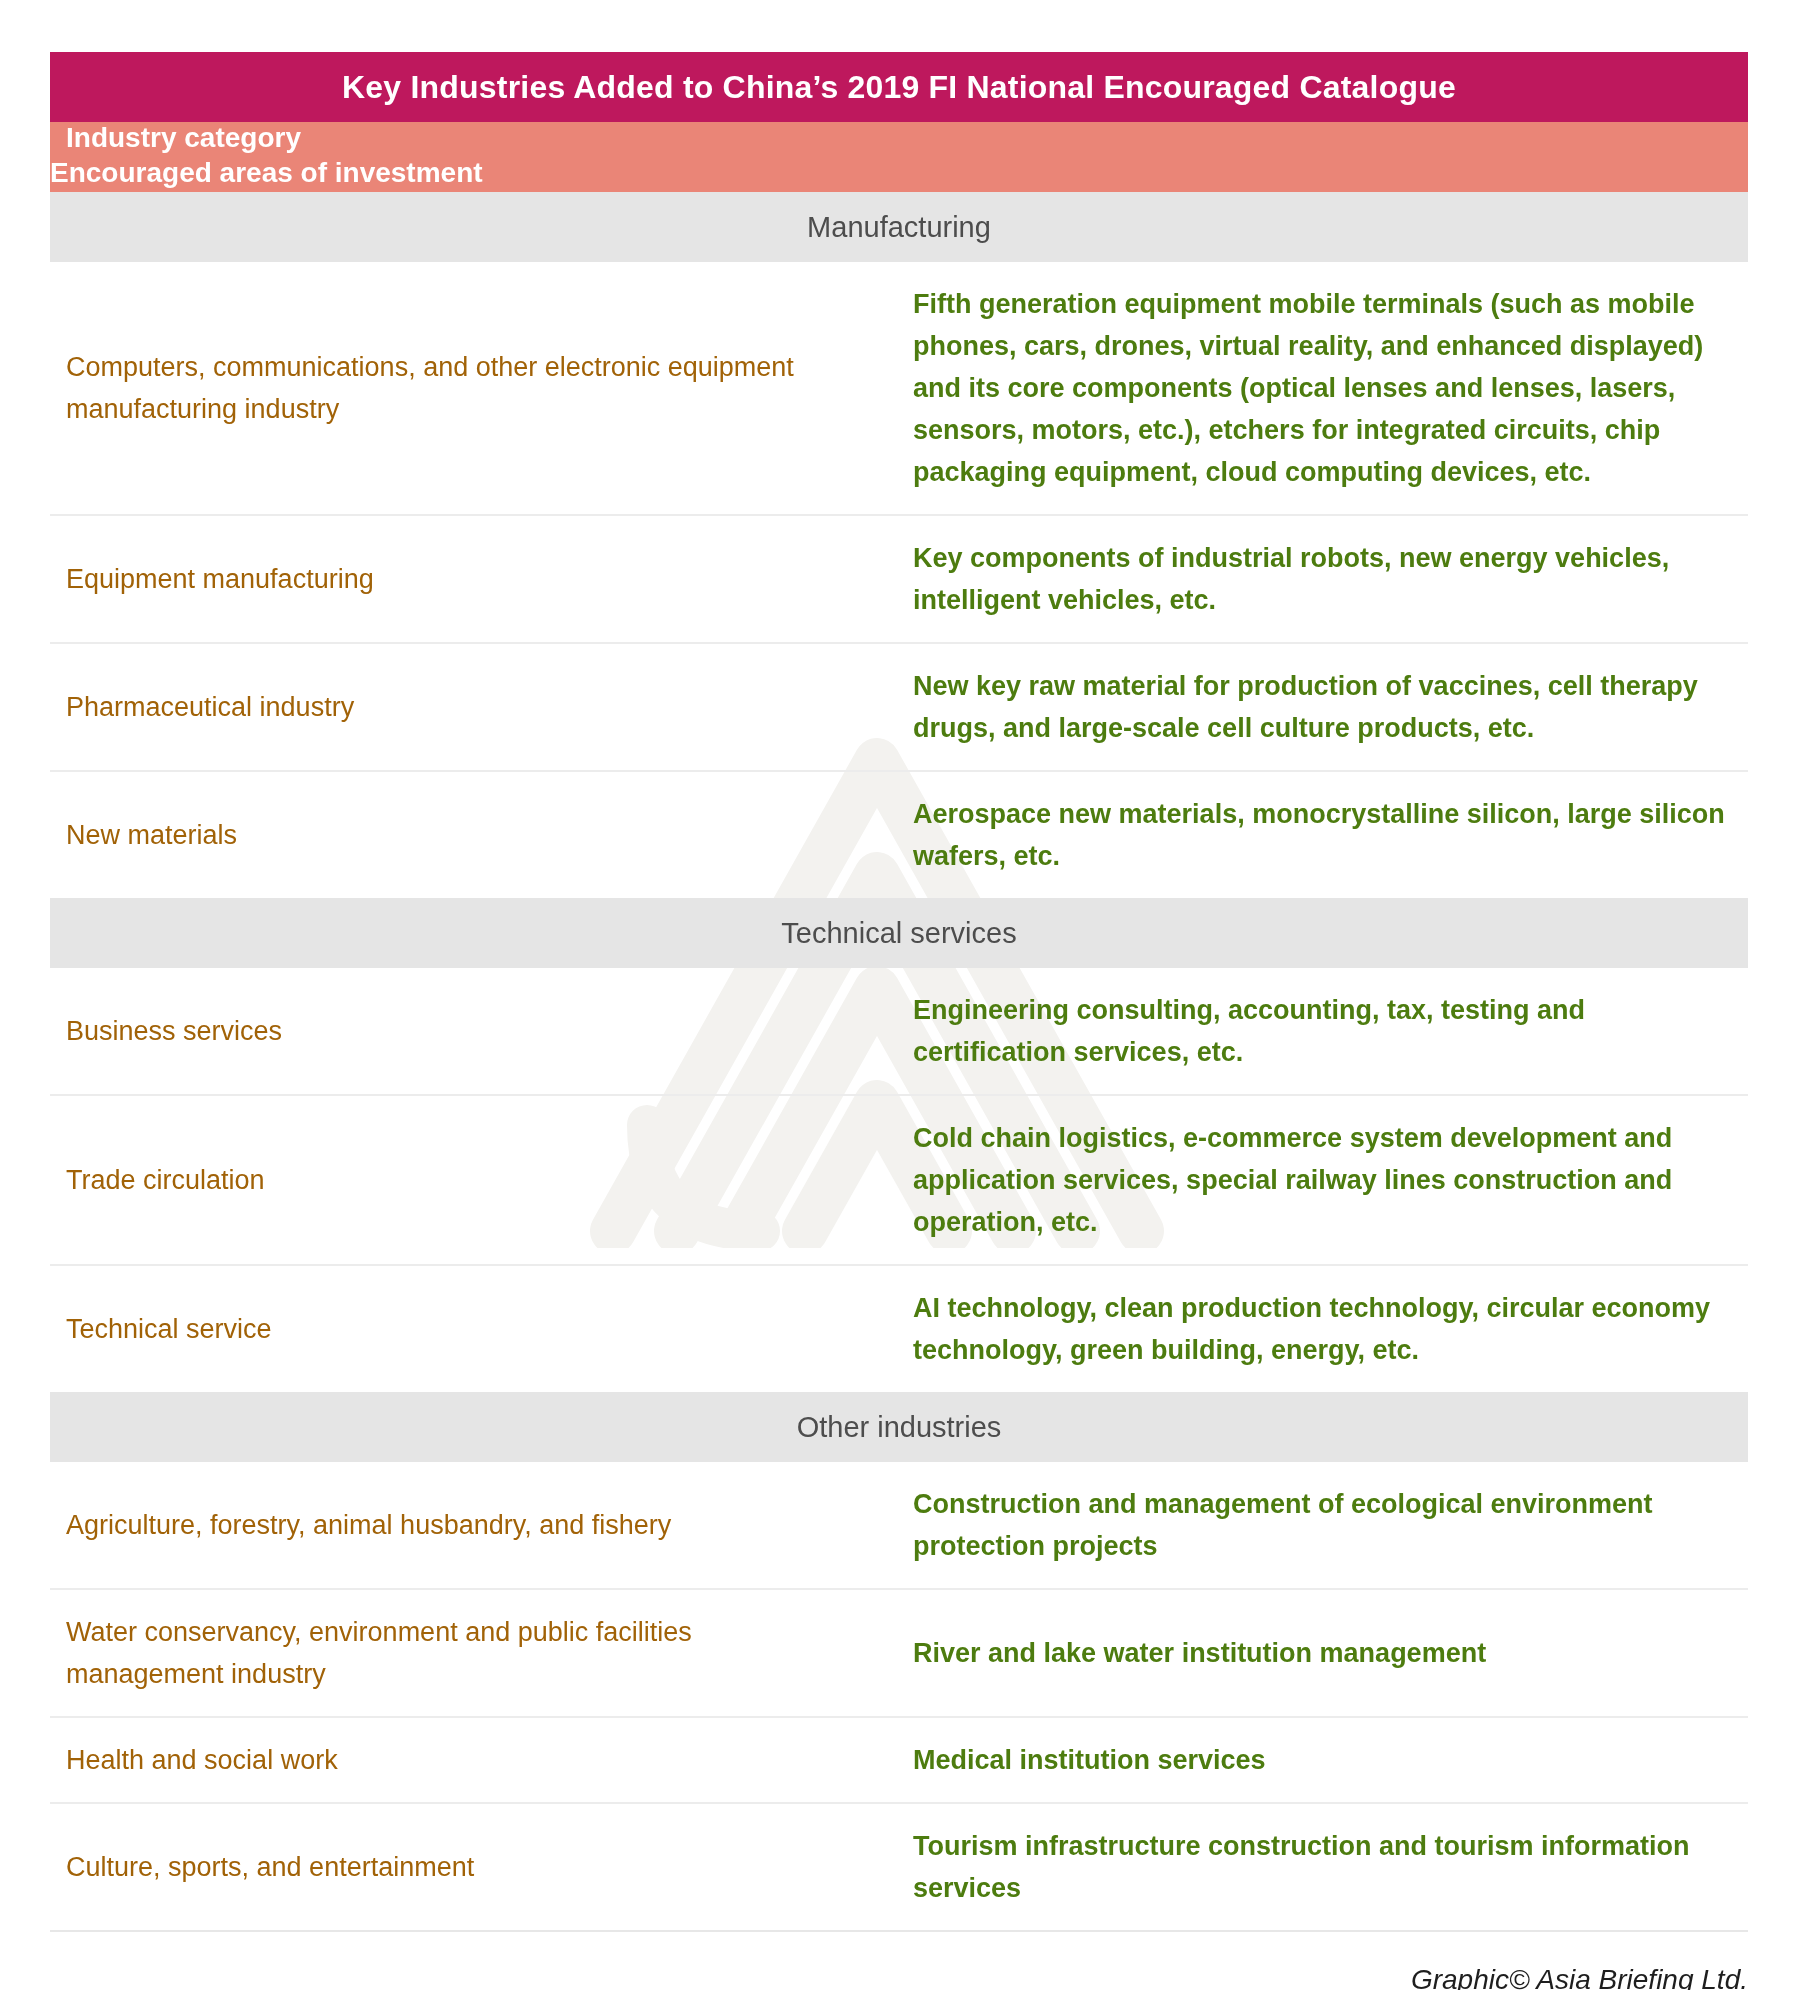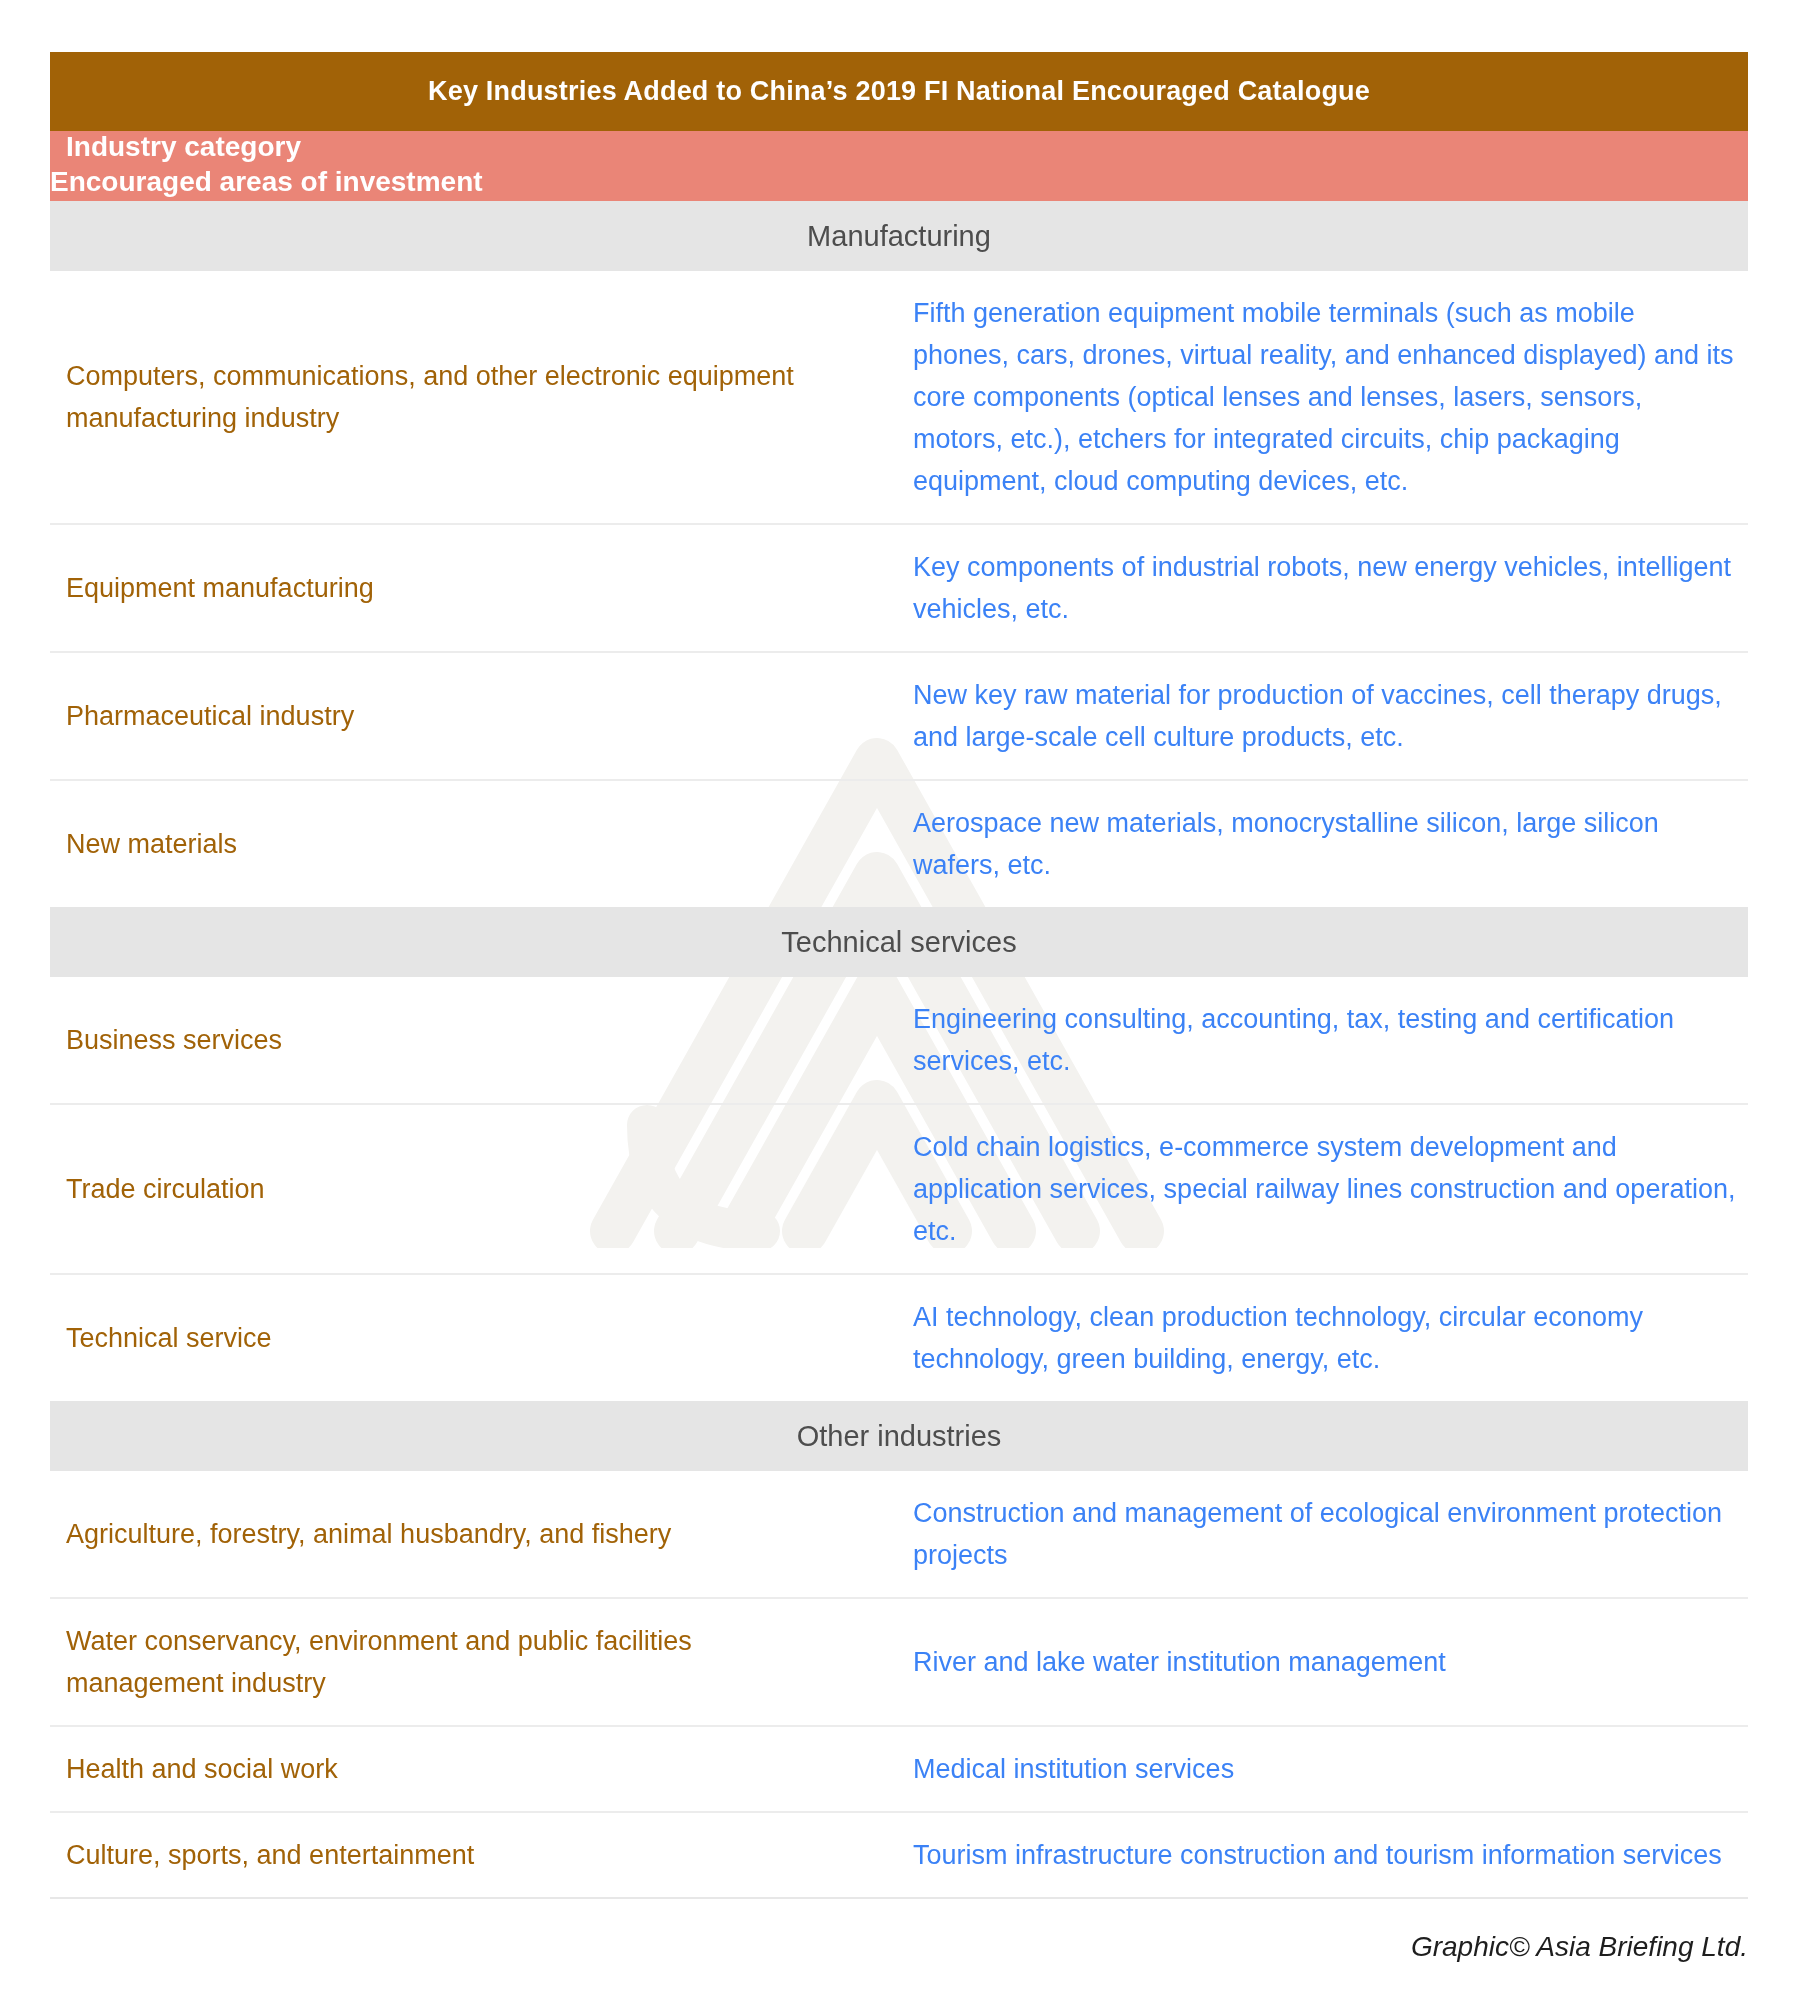--- a/index.html
+++ b/index.html
@@ -15,23 +15,23 @@
   .wm {
     position:absolute; left:585px; top:693px;
     width:585px; height:555px; z-index:0;
   }
 
   .content { position:relative; z-index:1; padding:52px 52px 0 50px; }
 
   .table { width:1698px; border-bottom:2px solid #E7E7E7; }
 
   .title-bar {
-    height:79px; background:#a16207;
+    height:70px; background:#be185d;
     display:flex; align-items:center; justify-content:center;
-    color:#ffffff; font-weight:bold; font-size:27px; letter-spacing:0.2px;
+    color:#ffffff; font-weight:bold; font-size:32px; letter-spacing:0.2px;
   }
   .header-row {
     height:70px; background:#EA8577;
     display:flex; color:#ffffff; font-weight:bold; font-size:28px;flex-direction:column;
   }
   .header-row .col1, .header-row .col2 { display:flex; align-items:center; }
 
   .col1 {
     box-sizing:border-box; flex:none; width:863px;
     padding-left:16px; padding-right:60px;
@@ -49,21 +49,21 @@
 
   .group .row { display:flex; align-items:center; }
   .group .row + .row { border-top:2px solid #ECECEC; }
 
   .row .col1, .row .col2 {
     font-size:27px; line-height:42px;
     padding-top:21px; padding-bottom:21px;
     display:flex; align-items:center;
   }
   .row .col1 { color:#a16207; }
-  .row .col2 { color:#3b82f6; }
+  .row .col2 { color:#4d7c0f;font-weight:bold; }
 
   .credit {
     width:1698px; text-align:right;
     margin-top:32px;
     font-size:28px; font-style:italic; color:#1E1E1E;
   }
 </style>
 </head>
 <body>
 

